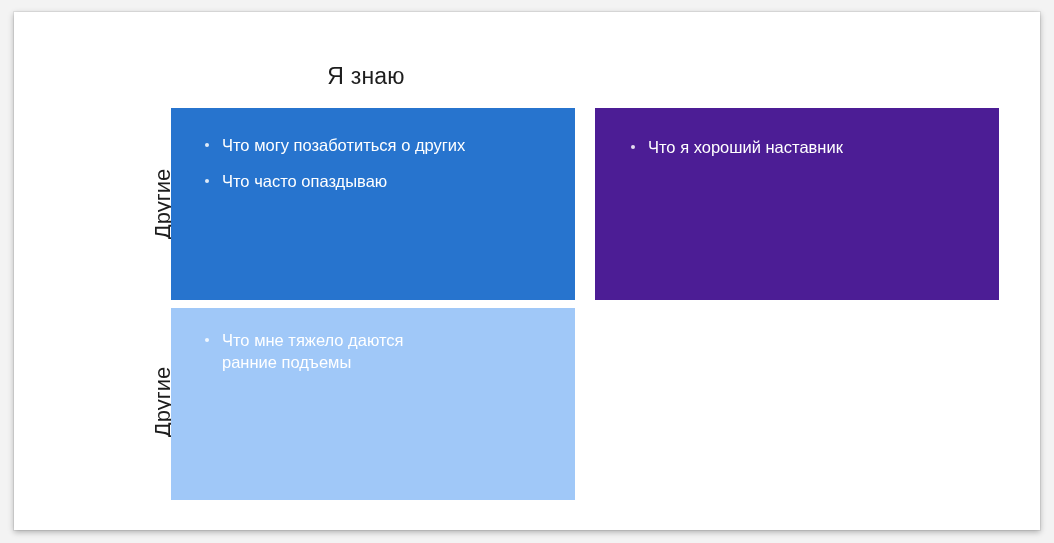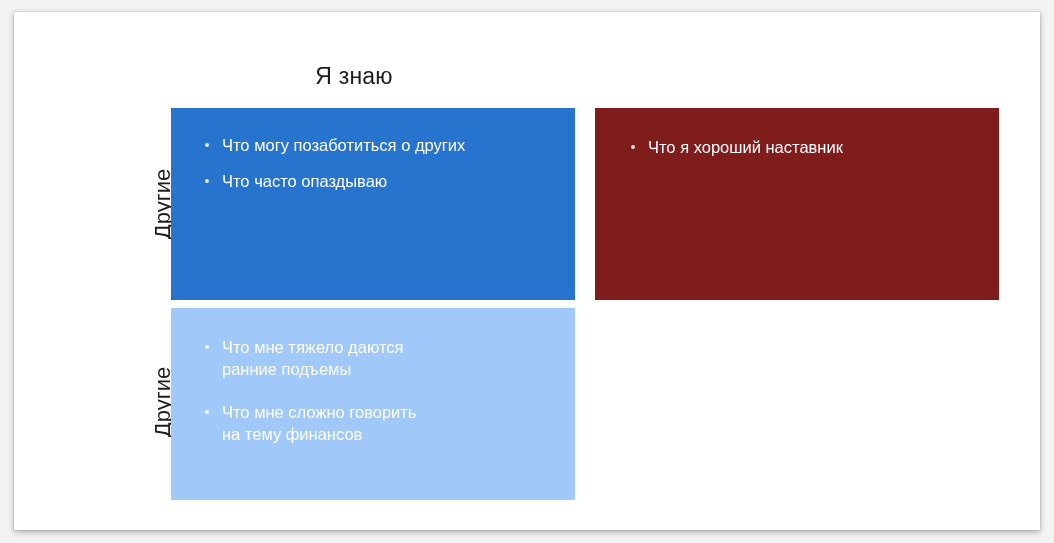--- a/index.html
+++ b/index.html
@@ -24,21 +24,21 @@
     top: 12px;
     width: 1026px;
     height: 518px;
     background: #ffffff;
     box-shadow: 0 2px 6px rgba(0,0,0,0.30), 0 0 0 1px rgba(0,0,0,0.06);
   }
 
   
   .col-headers {
     position: absolute;
-    left: 131px;
+    left: 143px;
     top: 42px;
     width: 826px;
     height: 44px;
     display: flex;
   }
   .col-header {
     flex: 1 1 0;
     display: flex;
     align-items: center;
     justify-content: center;
@@ -86,21 +86,21 @@
     grid-template-columns: 404px 404px;
     grid-template-rows: 192px 192px;
     gap: 8px 20px;
   }
   .quad {
     position: relative;
     box-sizing: border-box;
     padding: 26px 22px 0 34px;
   }
   .quad.q1 { background: #2774ce; }
-  .quad.q2 { background: #7f1d1d; }
+  .quad.q2 { background: #4c1d95; }
   .quad.q3 { background: #a0c8f8; }
   .quad.q4 { background: #72a7f7; }
 
   .quad ul {
     list-style: none;
     margin: 0;
     padding: 0;
   }
   .quad li {
     position: relative;
@@ -117,21 +117,21 @@
     left: 0;
     top: 9px;
     width: 4px;
     height: 4px;
     border-radius: 50%;
     background: rgba(255,255,255,0.85);
   }
   .quad.q3 li { margin-bottom: 20px; }
   .quad.q2 { padding-left: 36px; padding-top: 28px; }
   .quad.q4 { padding-left: 36px; padding-top: 28px; }
-  .quad.q3 { padding-top: 28px; }
+  .quad.q3 { padding-top: 21px; }
   .quad.q2 li, .quad.q4 li { margin-bottom: 16px; }
 </style>
 </head>
 <body>
 
 <div id="root">
   <div class="card">
 
     <div class="col-headers">
       <div class="col-header c1">Я знаю</div>
@@ -154,21 +154,19 @@
       <div class="quad q2">
         <ul>
           <li>Что я хороший наставник</li>
         </ul>
       </div>
 
       <div class="quad q3">
         <ul>
           <li>Что мне тяжело даются
 ранние подъемы</li>
-          <li>Что мне сложно говорить
-на тему финансов</li>
         </ul>
       </div>
 
 
     </div>
   </div>
 </div>
 
 </body></html>

